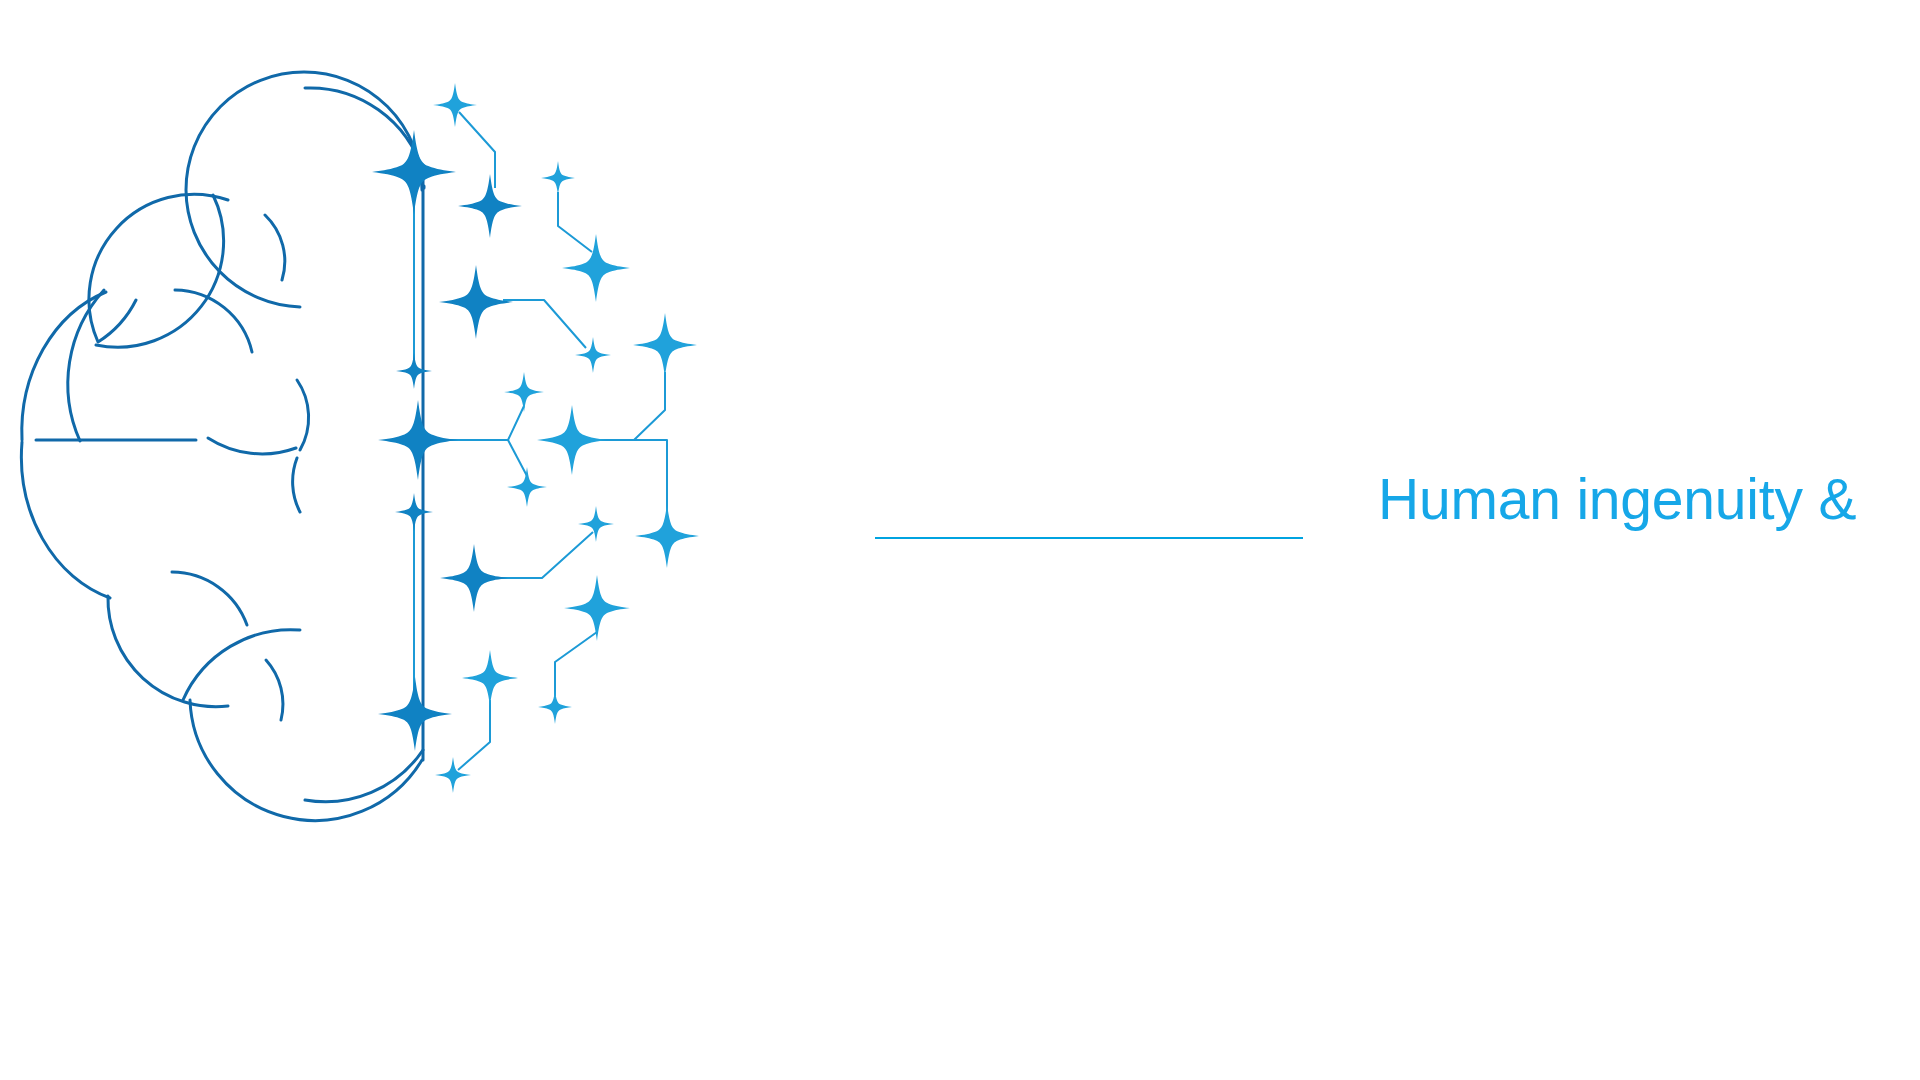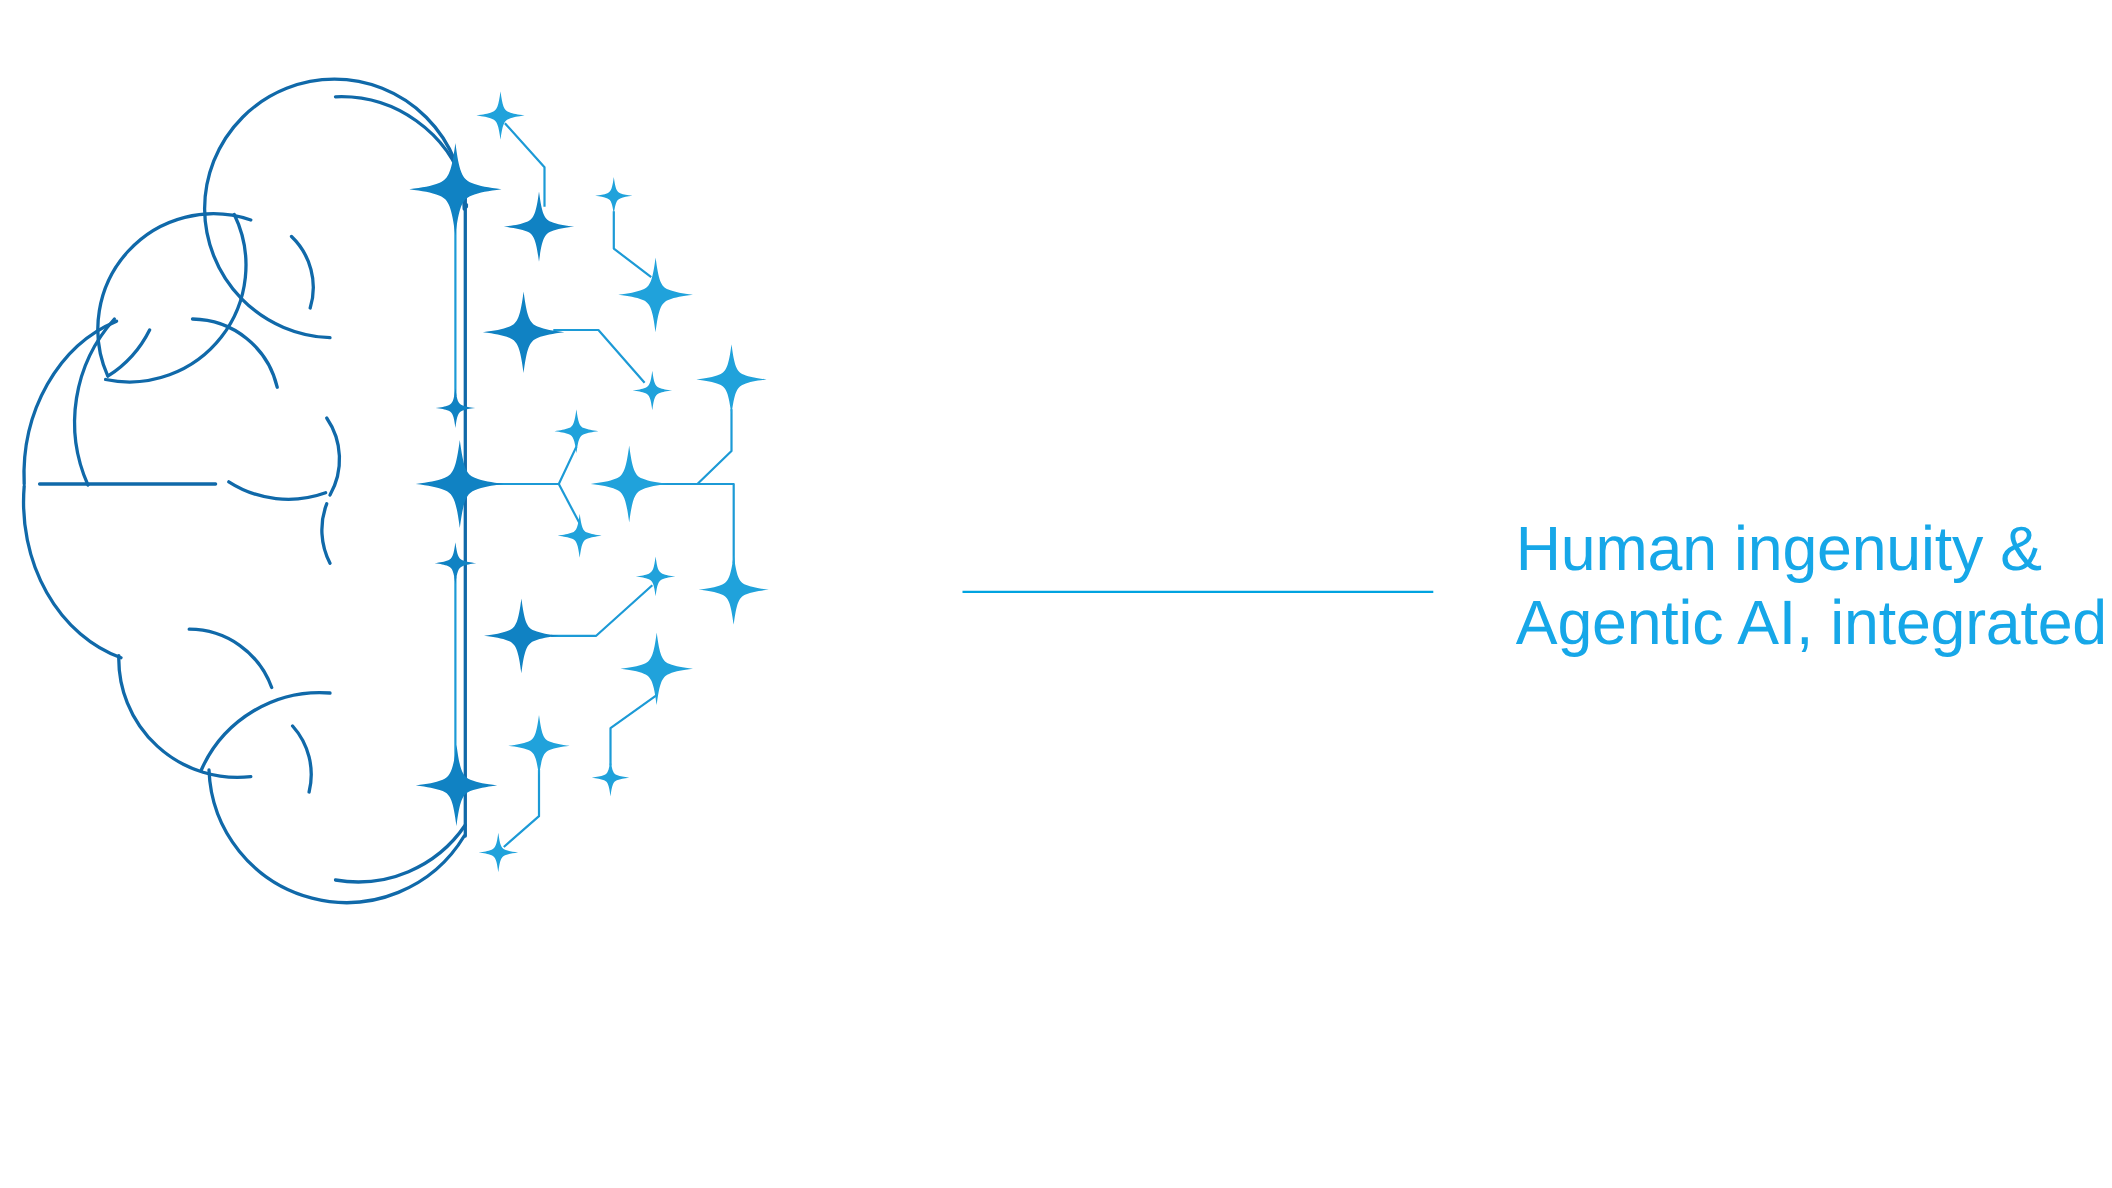--- a/index.html
+++ b/index.html
@@ -149,16 +149,15 @@
       <use href="#sparkle" x="378" y="677" width="74" height="74" fill="#1082C3"></use>
       <use href="#sparkle" x="435" y="757" width="36" height="36" fill="#20A2DB"></use>
     </g>
 
     <line x1="875" y1="538" x2="1303" y2="538" stroke="#00A3E0" stroke-width="2"></line>
 
   </svg>
 
   <div class="headline" style="color: rgb(22, 167, 232);">
     <span class="line">Human ingenuity &amp;</span>
-    <span class="line">Agentic AI, integrated</span>
   </div>
 
 </div>
 
 </body></html>

